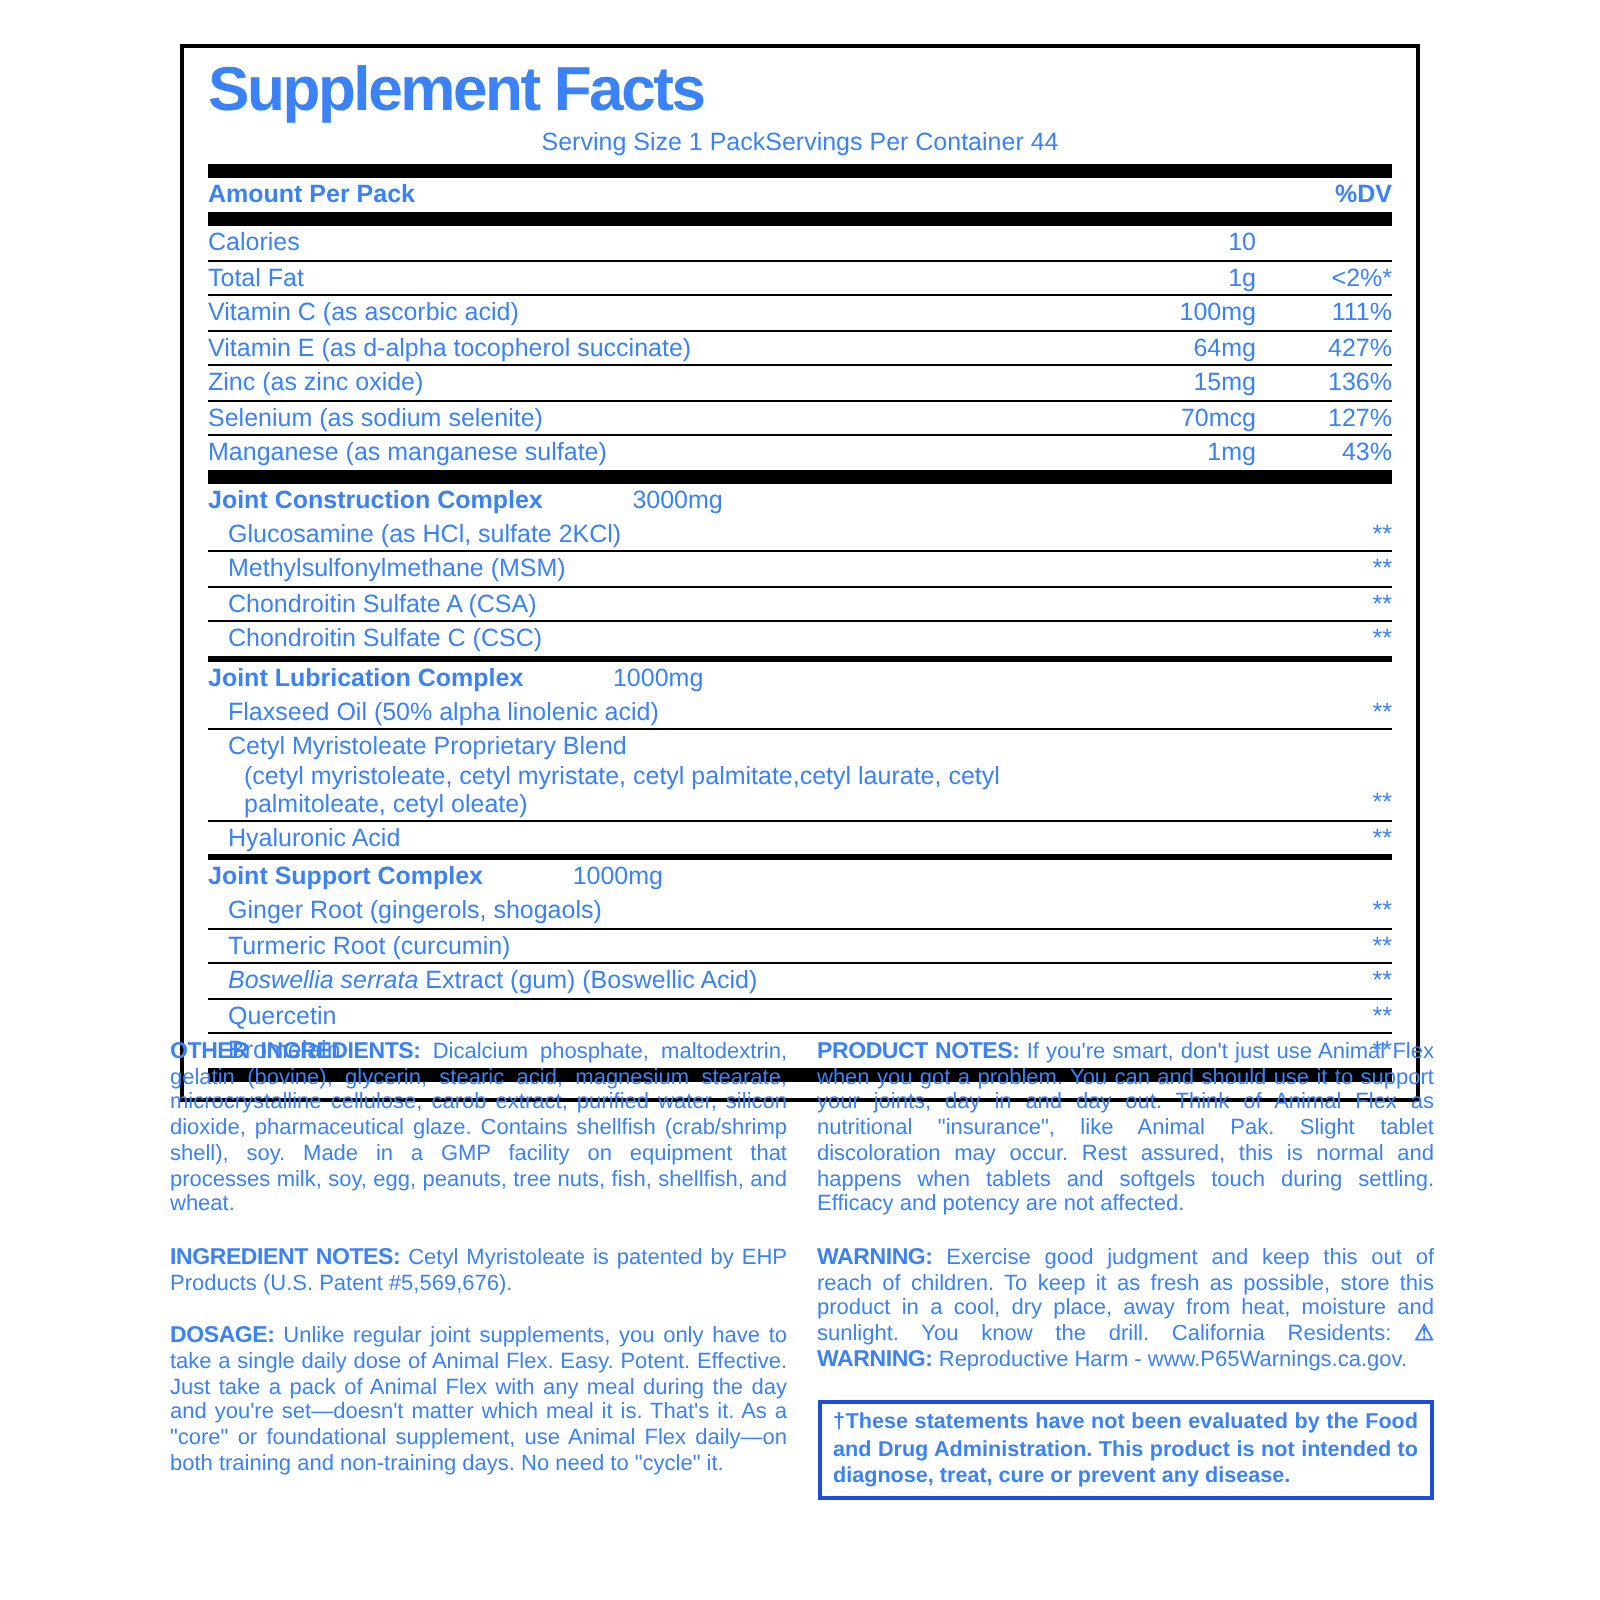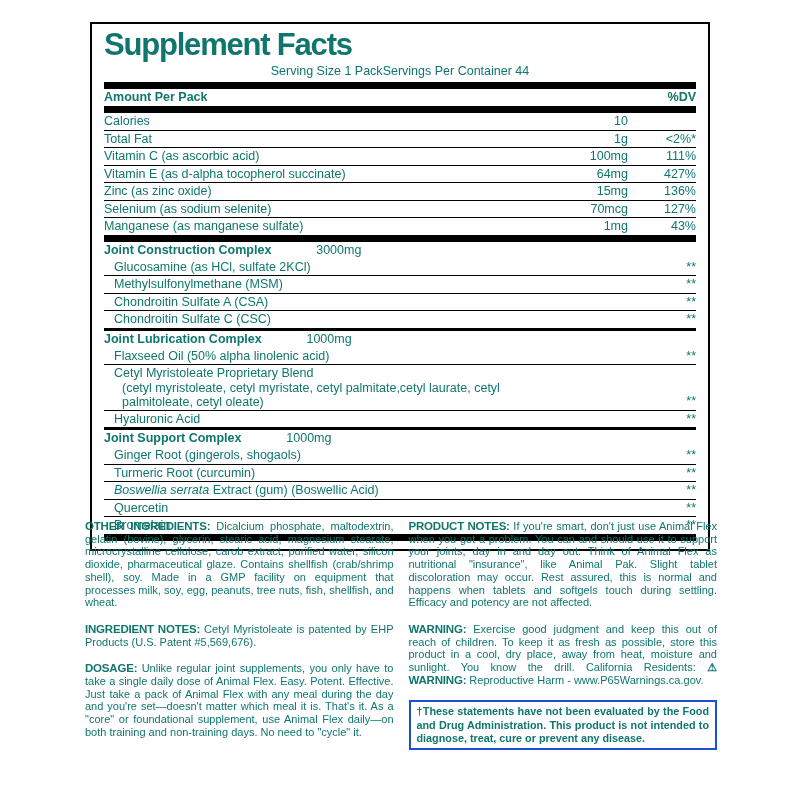--- a/index.html
+++ b/index.html
@@ -1,16 +1,16 @@
 <!DOCTYPE html>
 <html><head>
 <meta charset="utf-8">
 <style>
   html,body{margin:0;padding:0;background:#fff;}
-  .page{position:relative;width:797px;height:800px;background:#ffffff;color:#0f766e;
+  .page{position:relative;width:797px;height:800px;background:#ffffff;color:#3b82f6;
         font-family:"Liberation Sans",sans-serif;overflow:hidden;}
 
   
   .facts-box{position:absolute;left:90px;top:22px;width:620px;box-sizing:border-box;
              border:2px solid #000;padding:5px 12px 8px;background:#fff;}
   .title{font-size:31px;font-weight:bold;letter-spacing:-1.2px;line-height:1.04;}
   .serving-row{display:flex;justify-content:center;font-size:12.5px;margin:3px 0 4px;}
   .bar-thick{height:7px;background:#000;}
   .bar-medium{height:3px;background:#000;}
   .col-header-row{display:flex;justify-content:space-between;font-weight:bold;

